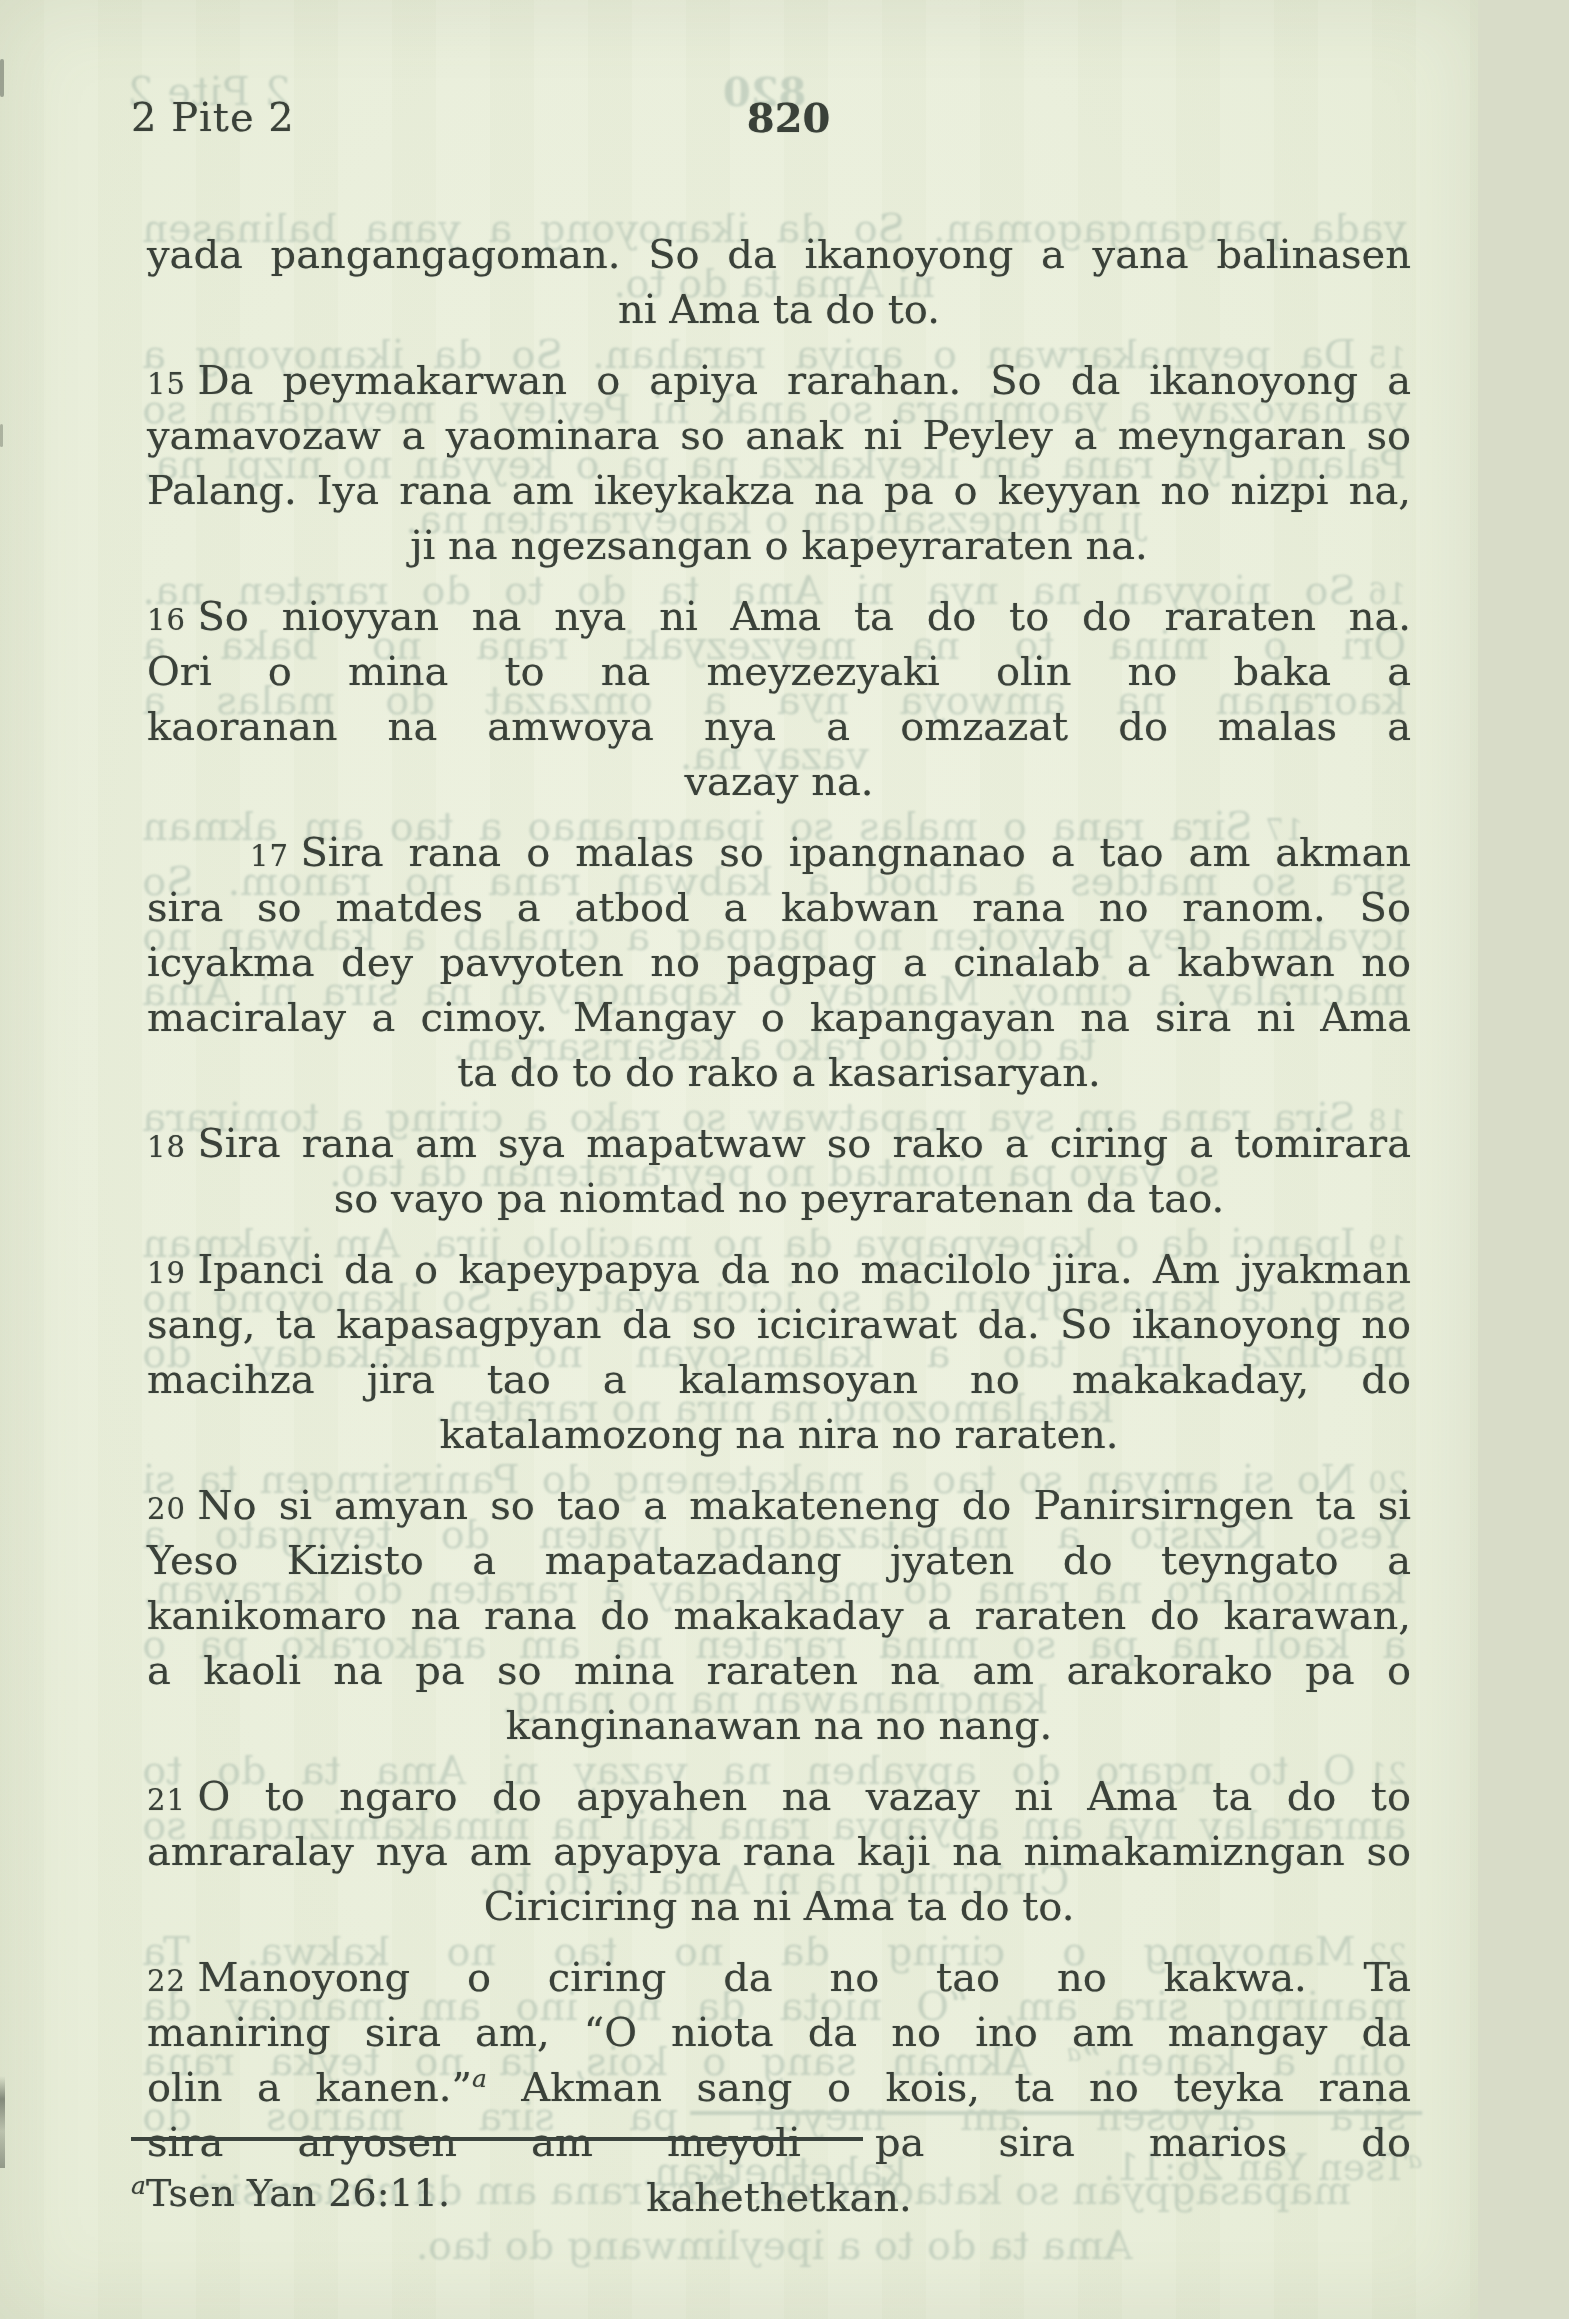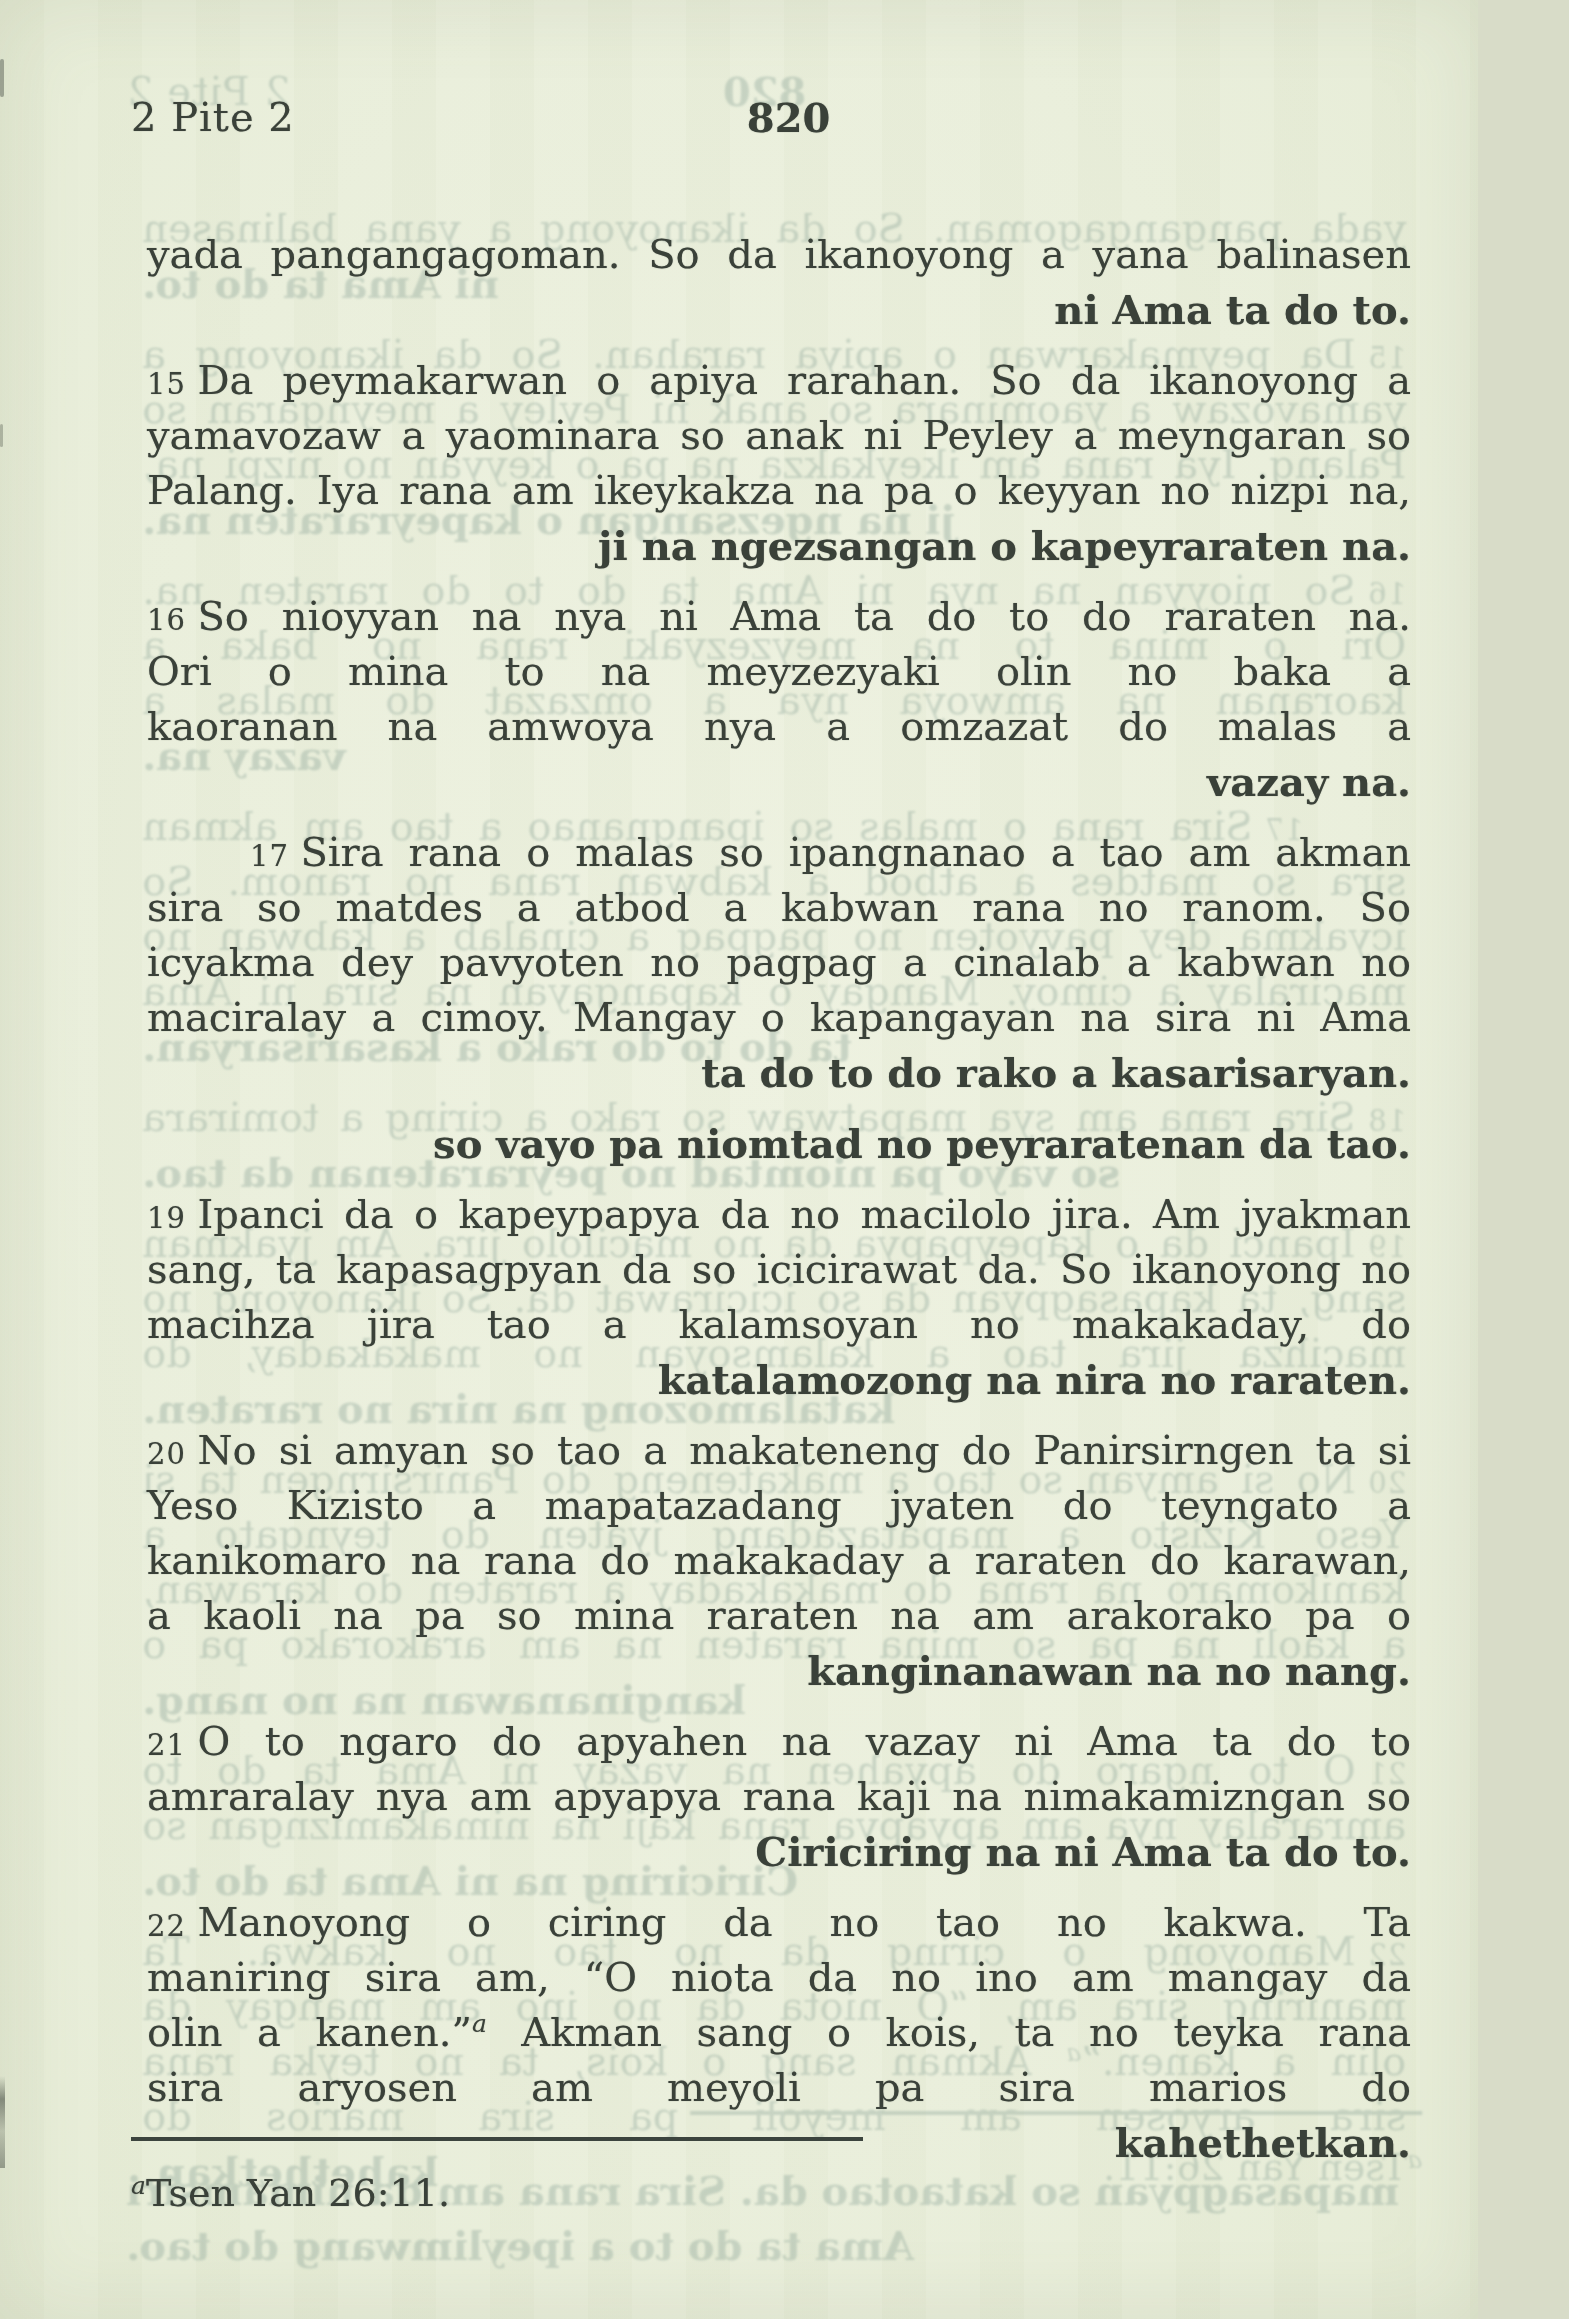--- a/index.html
+++ b/index.html
@@ -68,21 +68,21 @@
     height: 55px;
     line-height: 55px;
     font-size: 40px;
     color: var(--ink);
     text-align: justify;
     text-align-last: justify;
     text-shadow: 0 0 1px rgba(55,62,55,0.5);
     white-space: normal;
     overflow: visible;
   }
-  .text-line.last { text-align: right; text-align-last: auto; font-weight: bold; }
+  .text-line.last { text-align: center; text-align-last: auto; }
   .text-line.indent { padding-left: 103px; }
   .vnum { font-size: 29px; font-weight: normal; margin-right: 11.5px; letter-spacing: 1px; }
   sup.fnsup { font-size: 25px; font-style: italic; line-height: 0; vertical-align: 14.3px; }
 
   
   .footnote-rule {
     position: absolute; top: 2137px; left: 0;
     width: 732px; height: 3.8px;
     background: var(--footnote-rule);
   }
@@ -234,20 +234,21 @@
 
       <div class="para">
         <div class="text-line indent"><span class="vnum">17</span><span>Sira rana o malas so ipangnanao a tao am akman</span></div>
         <div class="text-line">sira so matdes a atbod a kabwan rana no ranom. So</div>
         <div class="text-line">icyakma dey pavyoten no pagpag a cinalab a kabwan no</div>
         <div class="text-line">maciralay a cimoy. Mangay o kapangayan na sira ni Ama</div>
         <div class="text-line last">ta do to do rako a kasarisaryan.</div>
       </div>
 
       <div class="para">
+        <div class="text-line"><span class="vnum">18</span><span>Sira rana am sya mapatwaw so rako a ciring a tomirara</span></div>
         <div class="text-line last">so vayo pa niomtad no peyraratenan da tao.</div>
       </div>
 
       <div class="para">
         <div class="text-line"><span class="vnum">19</span><span>Ipanci da o kapeypapya da no macilolo jira. Am jyakman</span></div>
         <div class="text-line">sang, ta kapasagpyan da so icicirawat da. So ikanoyong no</div>
         <div class="text-line">macihza jira tao a kalamsoyan no makakaday, do</div>
         <div class="text-line last">katalamozong na nira no raraten.</div>
       </div>
 

